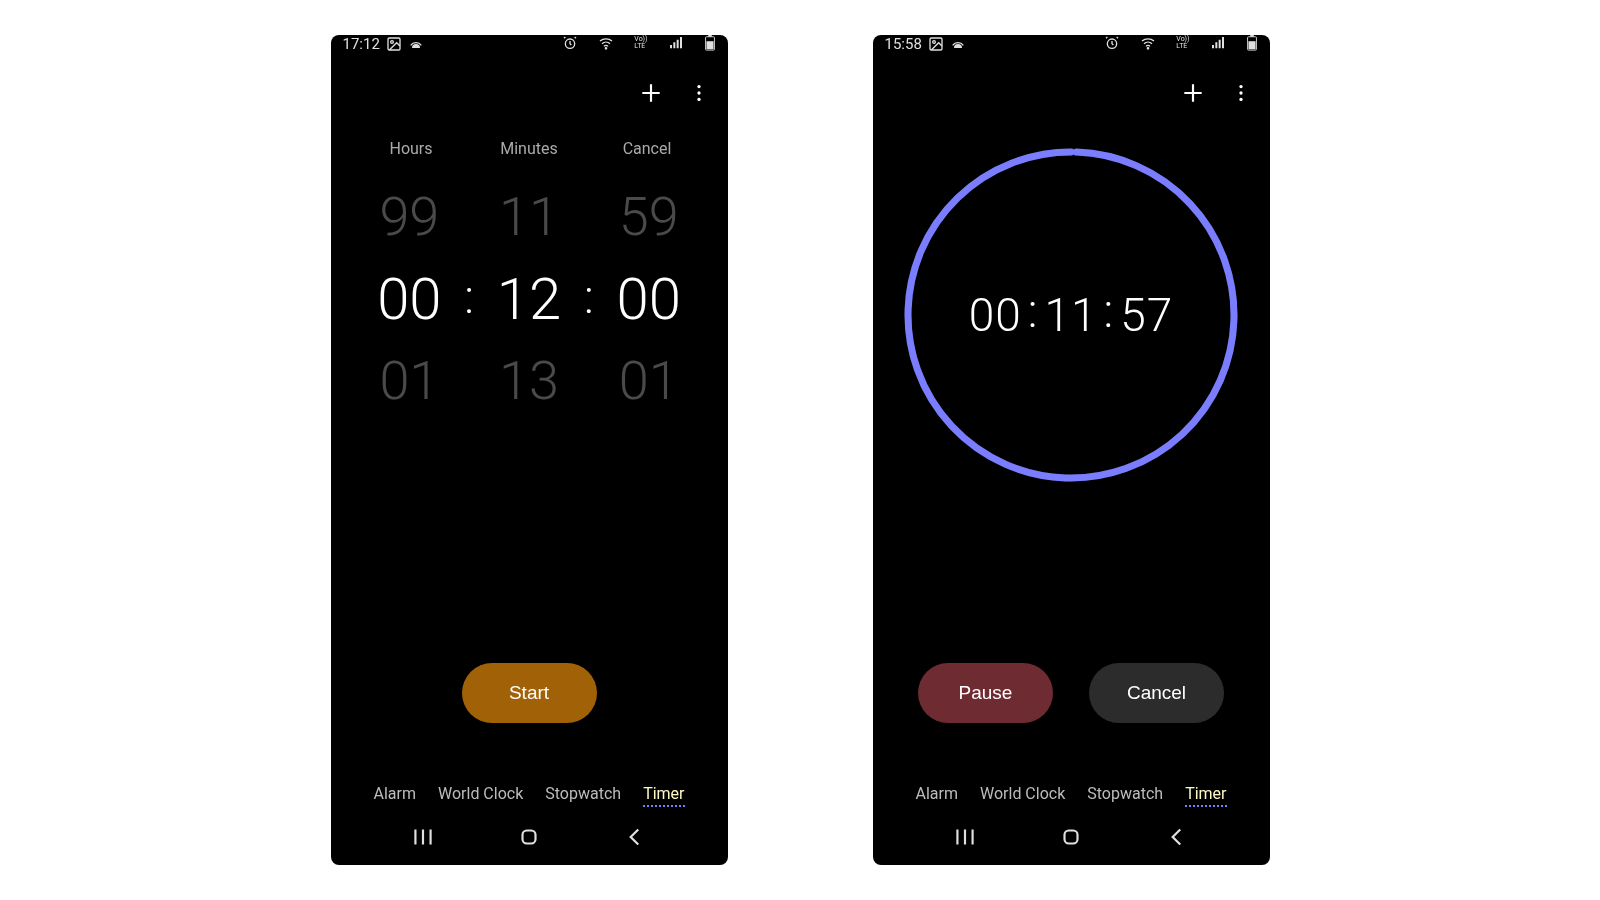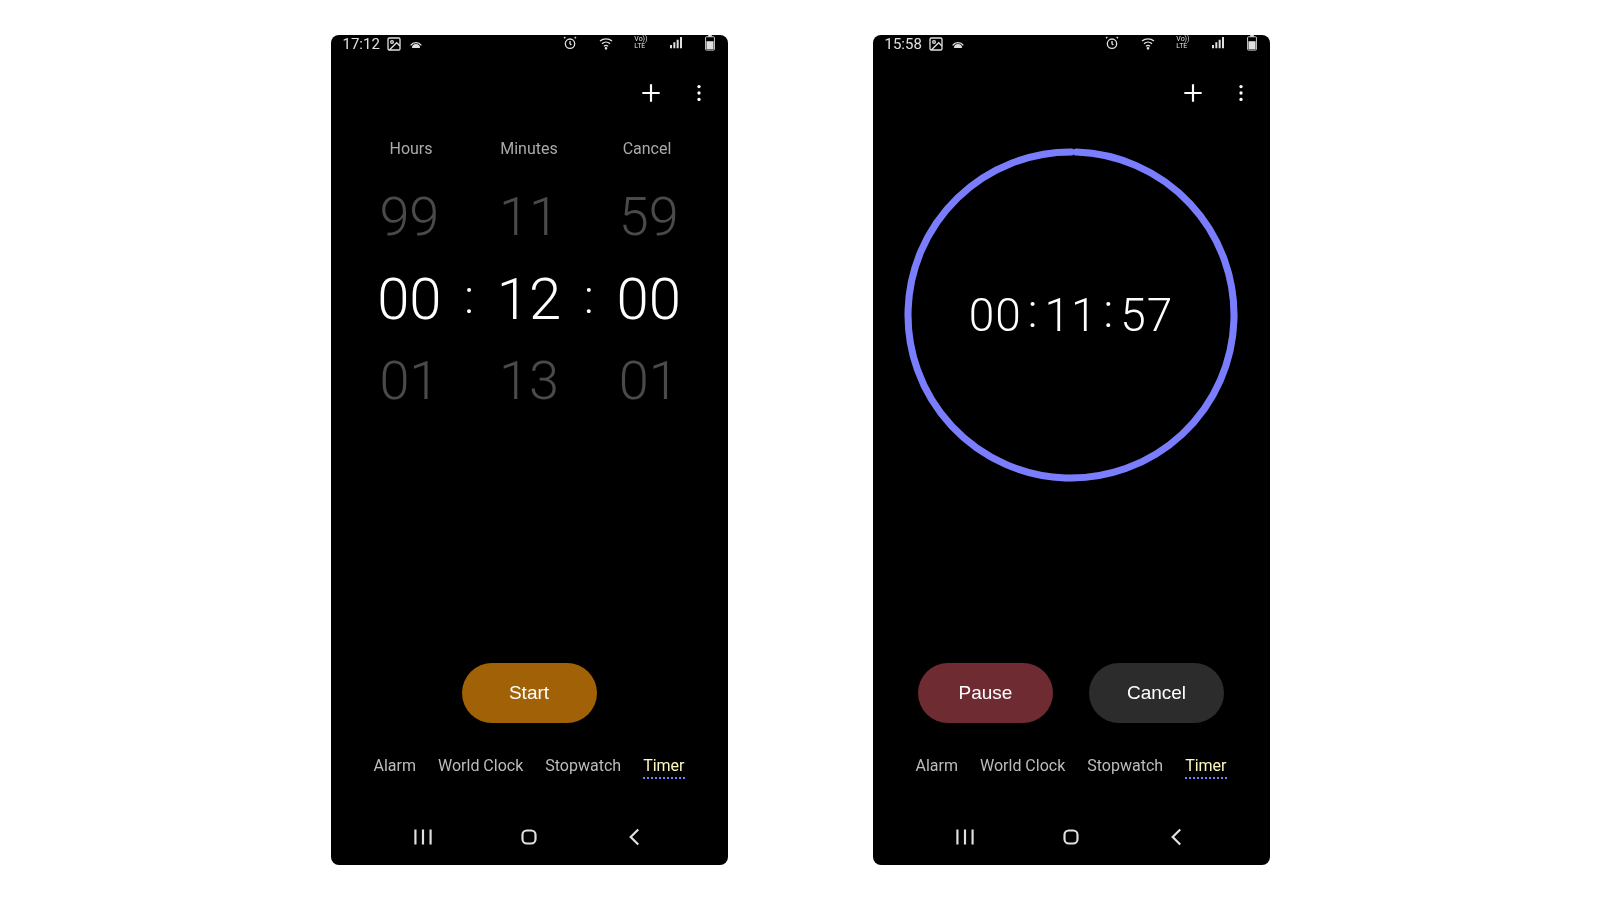--- a/index.html
+++ b/index.html
@@ -142,21 +142,21 @@
     cursor: pointer;
     border: none;
     font-weight: 400;
   }
   .btn-start  { background: #a16207; margin-top: 40px; }
   .btn-pause  { background: #6f2b32; }
   .btn-cancel { background: #2c2c2c; }
   
   .tabs {
     position: absolute;
-    bottom: 86px;
+    bottom: 58px;
     width: 100%;
     display: flex;
     justify-content: center;
     gap: 22px;
     font-size: 16px;
   }
   .tab { color: #bcbcbc; cursor: pointer; }
   .tab.active {
     color: #fef9c3;
     border-bottom: 2px dotted #7b7dff;

